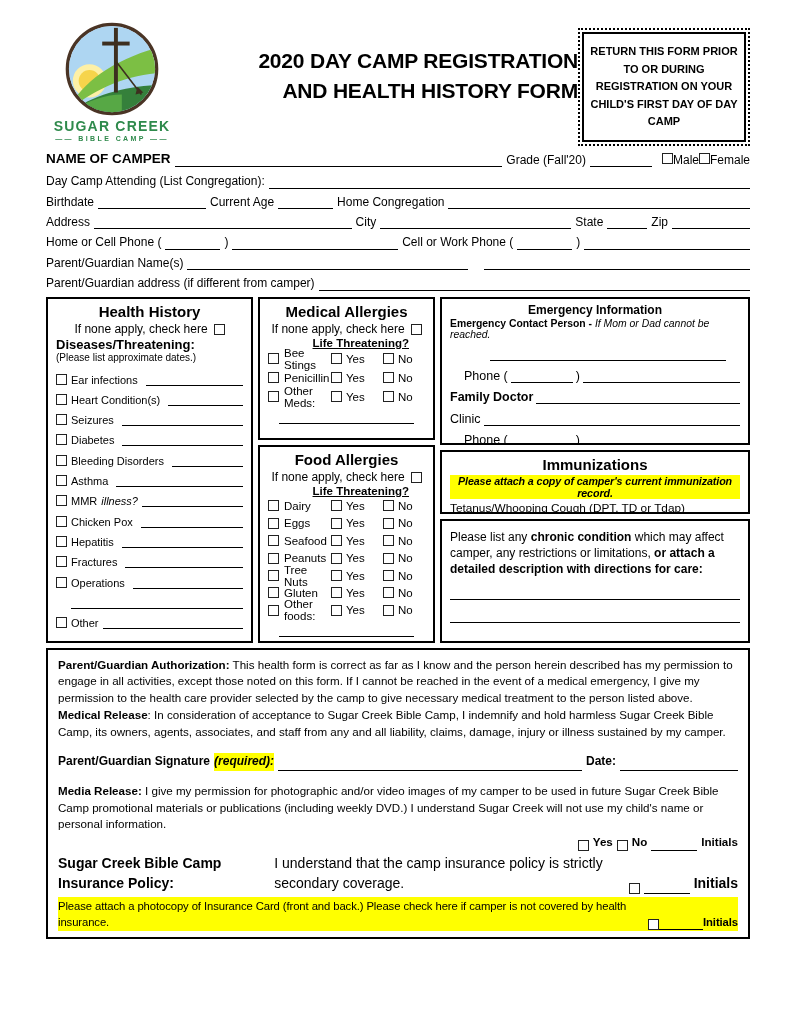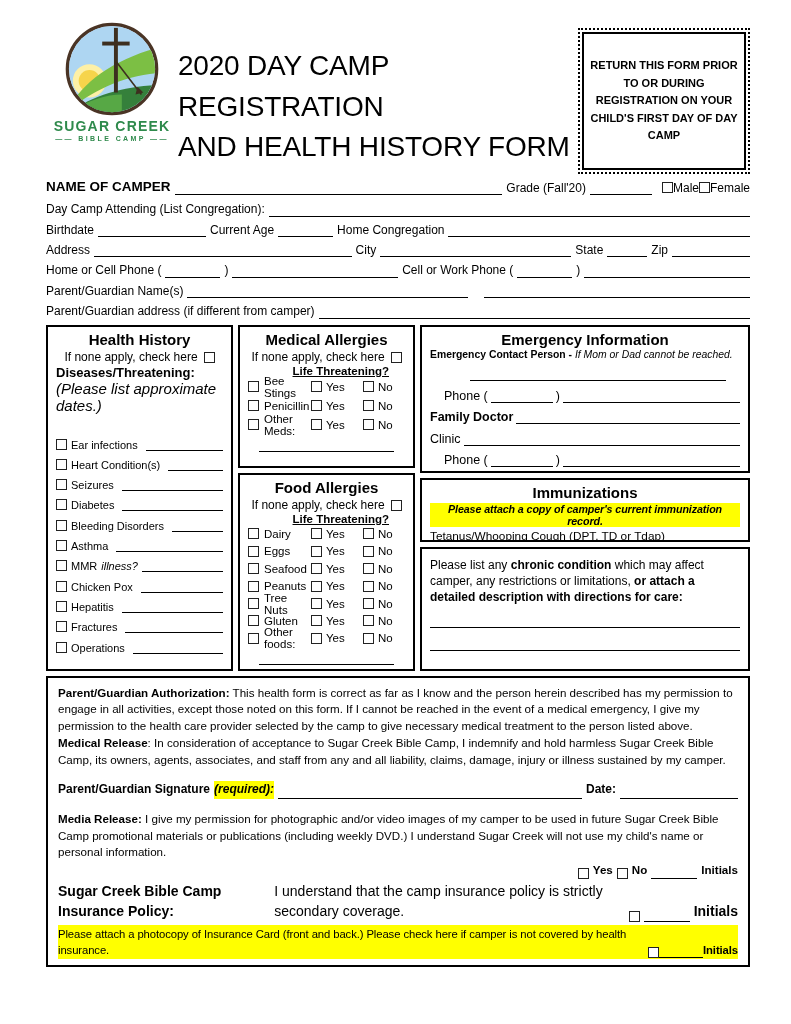--- a/index.html
+++ b/index.html
@@ -6,62 +6,62 @@
   html,body { width: 791px; height: 1024px; background: #fff; color: #000;
     font-family: "Liberation Sans", sans-serif; }
   .page { width: 791px; height: 1024px; padding: 20px 41px 0 46px; position: relative; }
 
   
   .hdr { display: flex; align-items: flex-start; }
   .logo-wrap { width: 132px; text-align: center; flex: none; }
   .logo-svg { width: 98px; height: 98px; display: block; margin: 2px auto 0; }
   .logo-name { color: #2f8a4c; font-weight: 800; font-size: 14px; letter-spacing: 1.2px; margin-top: -2px; }
   .logo-sub { color: #2f8a4c; font-weight: 700; font-size: 7px; letter-spacing: 2.4px; margin-top: 1px; }
-  .title { flex: 1; text-align: left; font-weight: 400; font-size: 28px; line-height: 1.45;
+  .title { flex: 1; text-align: right; font-weight: 700; font-size: 21px; line-height: 1.45;
     padding-top: 26px; letter-spacing: -0.2px; }
   .retbox { width: 172px; flex: none; border: 2px dotted #000; padding: 2px; margin-top: 8px; background: #fff; }
-  .retbox-inner { border: 2px solid #000; padding: 23px 5px; font-weight: 700; font-size: 11px;
+  .retbox-inner { border: 2px solid #000; padding: 9px 5px; font-weight: 700; font-size: 11px;
     text-align: center; line-height: 1.6; }
 
   
   .info { margin-top: 5px; font-size: 12px; }
   .frow { display: flex; align-items: flex-end; column-gap: 4px; margin-bottom: 6px; line-height: 1.2; }
   .frow.first { font-size: 12px; margin-bottom: 7px; }
   .lbl-strong { font-weight: 800; font-size: 13.5px; }
   b { font-weight: 700; }
   .ln { border-bottom: 1.2px solid #000; height: 13px; display: inline-block; flex: none; }
   .fl { flex: 1; }
   .w40 { width: 40px; } .w55 { width: 55px; } .w62 { width: 62px; } .w78 { width: 78px; } .w110 { width: 108px; }
   .cb { width: 11px; height: 11px; border: 1.5px solid #222; display: inline-block; background: #fff; flex: none; }
-  .gender { display: flex; align-items: center; gap: 0; padding-left: 6px; }
+  .gender { display: flex; gap: 0; padding-left: 6px; }
 
   
   .grid { display: flex; column-gap: 5px; margin-top: 5px; height: 346px; }
-  .colA { width: 187px; flex: none; }
+  .colA { width: 207px; flex: none; }
   .colB { width: 177px; flex: none; display: flex; flex-direction: column; row-gap: 5px; }
   .colC { flex: 1; display: flex; flex-direction: column; row-gap: 5px; }
   .box { border: 2px solid #000; background: #fff; padding: 4px 8px 4px 8px; overflow: hidden; }
   .bt { font-size: 15px; font-weight: 800; text-align: center; line-height: 1.25; }
   .none-row { display: flex; justify-content: center; align-items: center; gap: 6px; font-size: 12px; margin-top: 1px; }
   .sect { font-weight: 800; font-size: 13px; margin-top: 1px; }
-  .note { font-style: italic; font-size: 15px; margin-bottom: 16px; }
+  .note { font-size: 10px; margin-bottom: 2px; }
   .hh-row { display: flex; align-items: flex-end; height: 20.3px; font-size: 11px; gap: 4px; }
   .hh-row .cb { margin-bottom: 1px; }
   .em { font-style: italic; }
   .blank-row { padding-left: 15px; }
 
   .lt { font-weight: 700; text-decoration: underline; font-size: 11.5px; text-align: right; padding-right: 16px; margin-top: 1px; }
   .al-row { display: flex; align-items: center; height: 19px; font-size: 11.5px; }
   .al-row.f { height: 17.4px; }
   .al-label { flex: 1; display: flex; align-items: center; gap: 5px; }
   .yn { width: 52px; display: flex; align-items: center; gap: 4px; flex: none; }
   .yn.n { width: 42px; }
   .center-ln { display: block; margin: 5px auto 2px; width: 86%; }
 
-  .em-title { font-size: 15px; font-weight: 800; text-align: center; }
+  .em-title { font-size: 12px; font-weight: 800; text-align: center; }
   .em-contact { font-size: 10.4px; margin-top: 1px; }
   .em-row { display: flex; align-items: flex-end; height: 21.5px; font-size: 12.5px; column-gap: 3px; text-align: center; }
   .ind { padding-left: 14px; }
   .ind2 { padding-left: 40px; padding-right: 14px; }
 
   .imm-hl { background: #ffff00; font-weight: 700; font-style: italic; font-size: 10.7px;
     text-align: center; letter-spacing: -0.1px; margin-top: 1px; }
   .imm-line { font-size: 11.8px; margin-top: 2px; }
   .imm-date { font-size: 11.8px; text-align: center; margin-top: 1px; }
 

